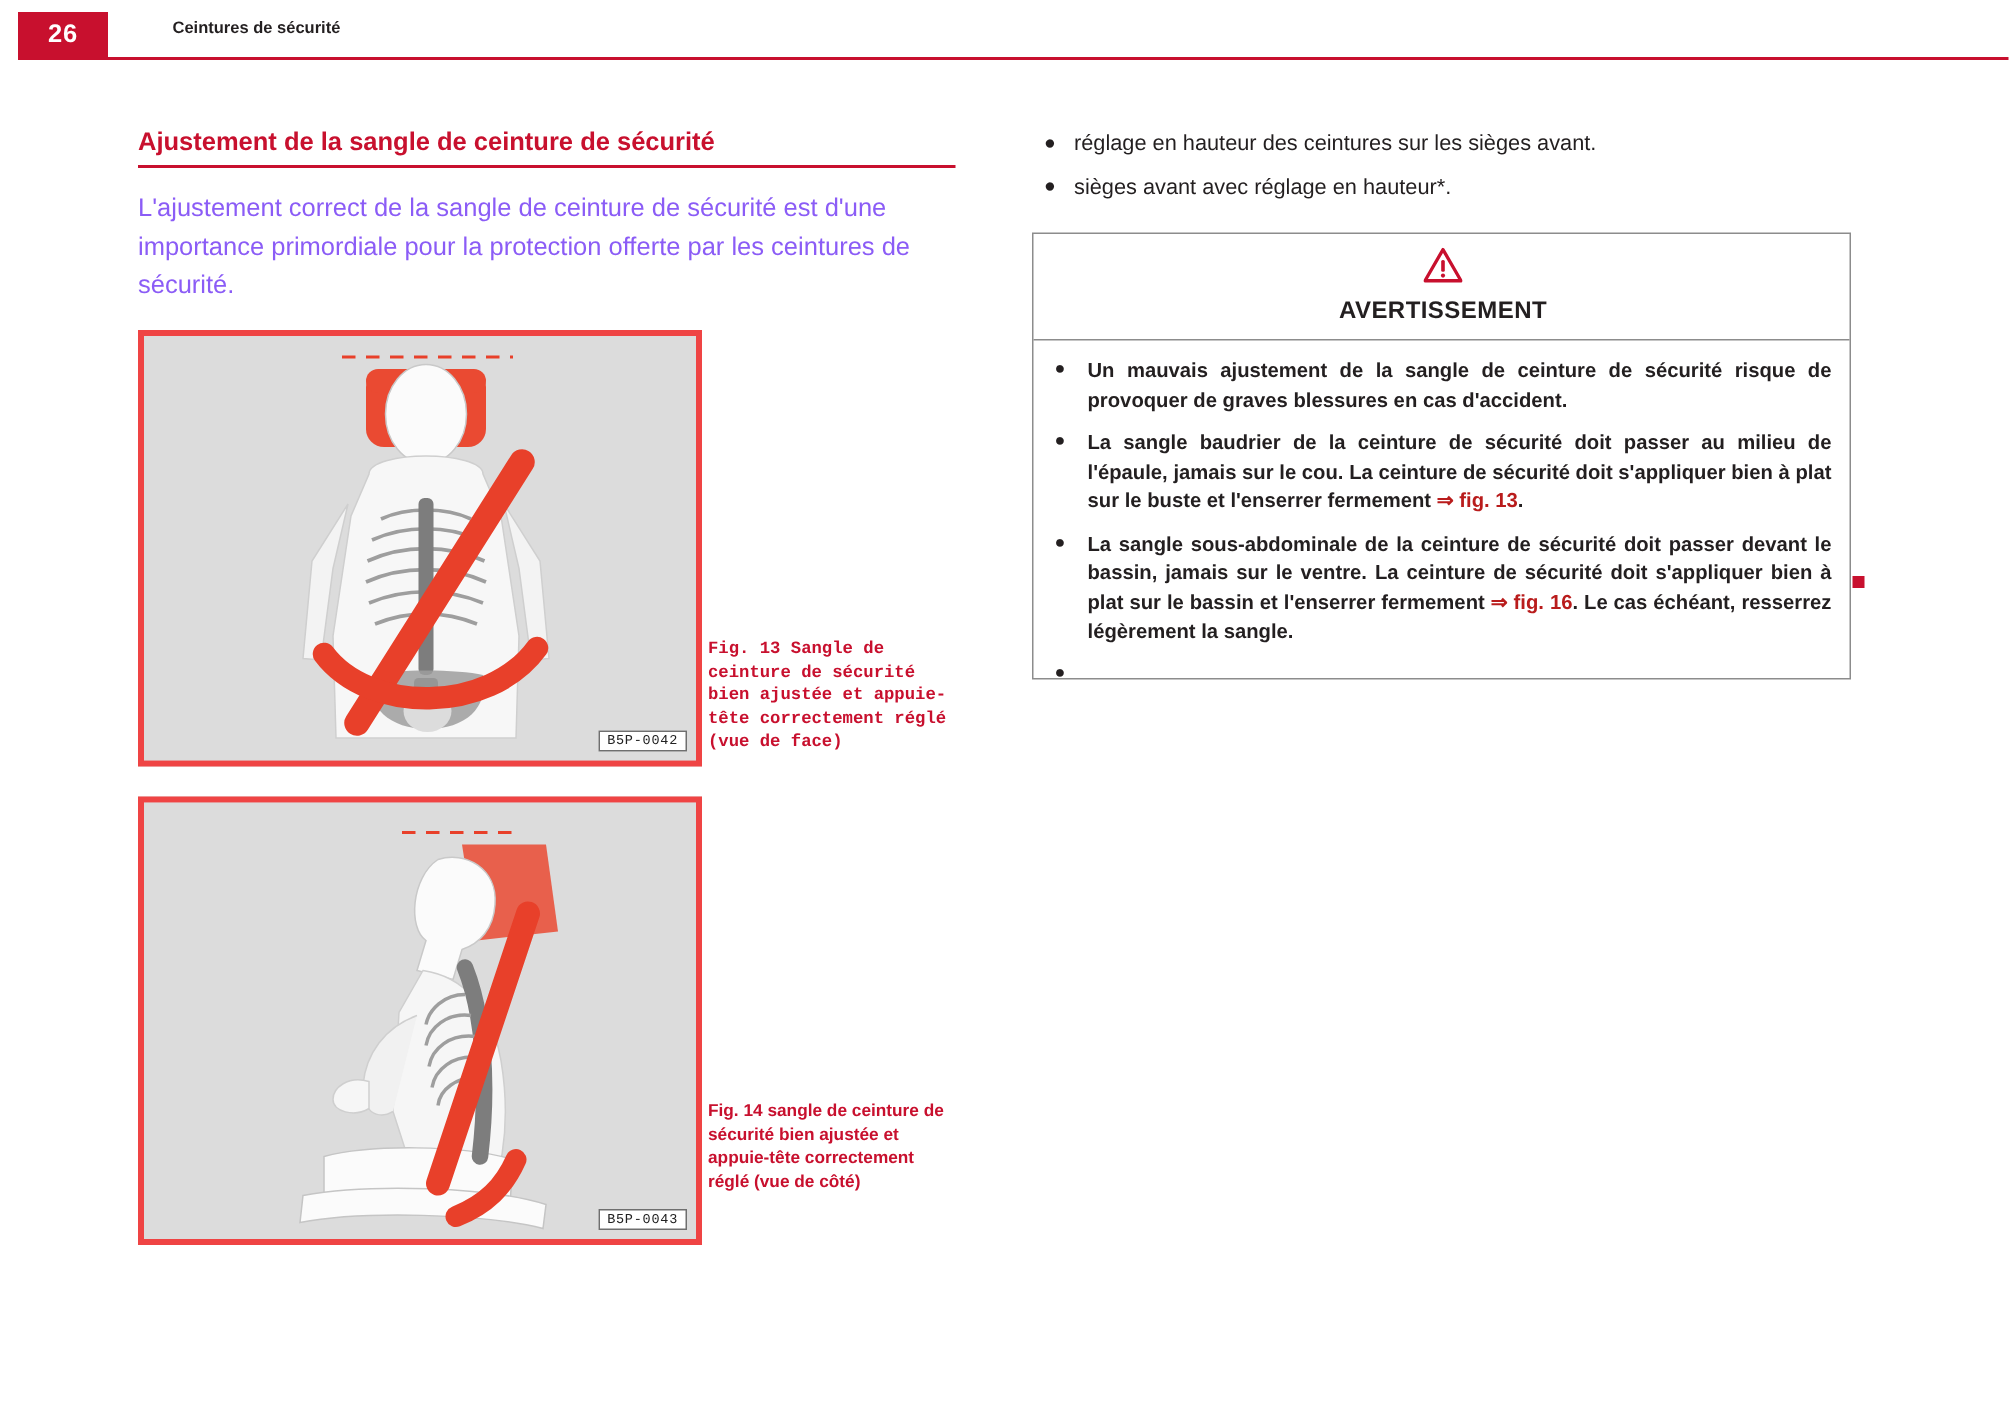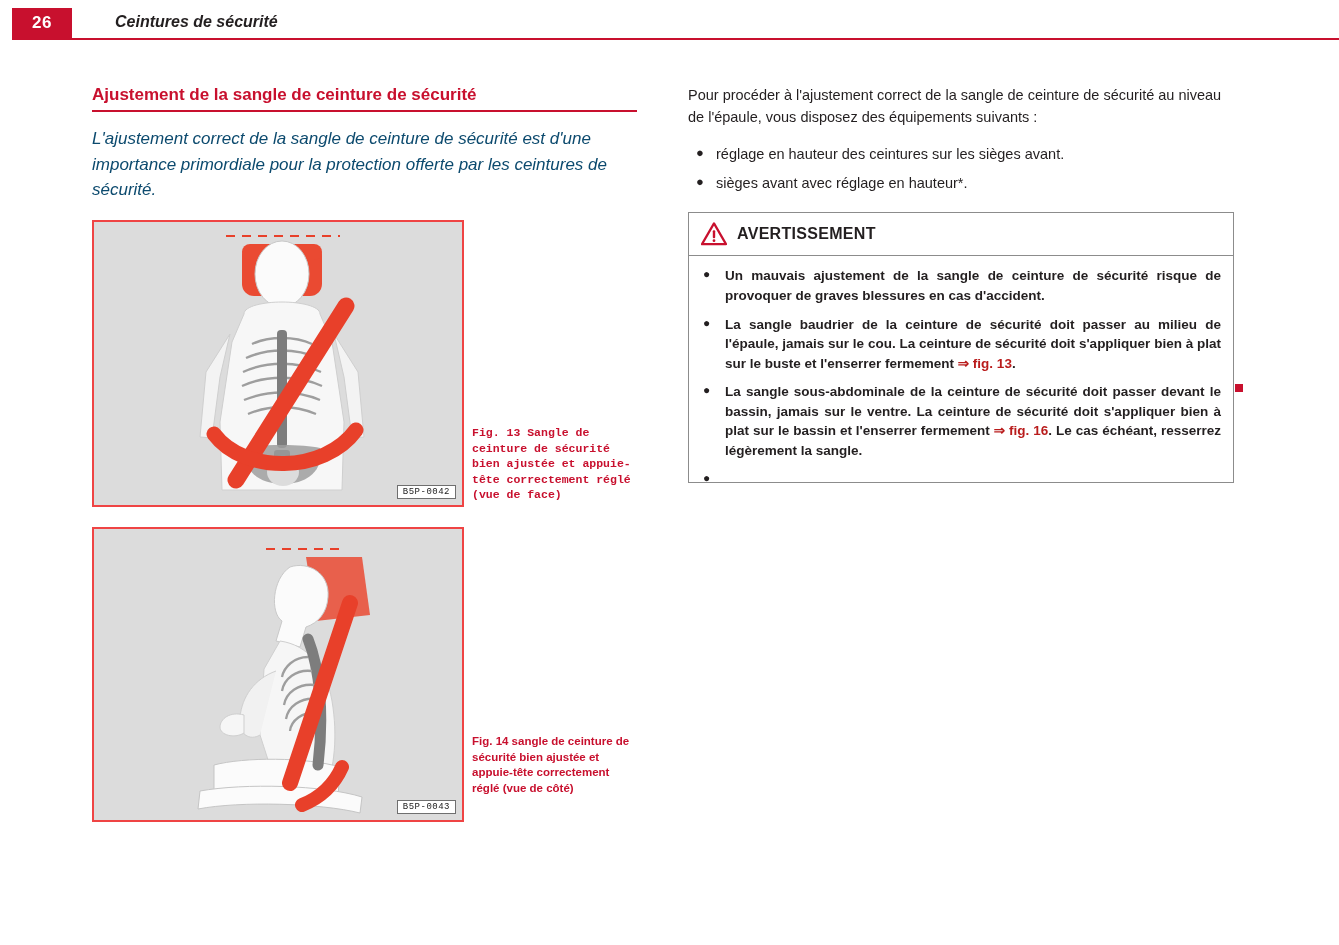--- a/index.html
+++ b/index.html
@@ -36,24 +36,23 @@
     font-weight: bold;
     display: flex;
     align-items: center;
     justify-content: center;
     letter-spacing: 0.5px;
   }
   .header-title {
     position: absolute;
     left: 103px;
     top: 13px;
-    font-size: 16px;
-    font-weight: bold;
-    color: #231f20;
-    font-style: italic;
+    font-size: 11px;
+    font-weight: bold;
+    color: #231f20;
   }
   .header-rule {
     position: absolute;
     left: 0;
     top: 38px;
     width: 1339px;
     height: 2px;
     background: #c8102e;
   }
 
@@ -81,37 +80,36 @@
     line-height: 1.2;
   }
   .title-rule {
     width: 545px;
     height: 2px;
     background: #c8102e;
     margin-bottom: 14px;
   }
   .lead-text {
     font-size: 17px;
-    font-style: italic;
     line-height: 1.48;
-    color: #0c4a6e;
+    color: #8b5cf6;
     margin: 12px 0 18px 0;
     width: 540px;
   }
 
   
   .figure-block {
     position: relative;
     margin-bottom: 20px;
   }
   .figure-img {
     width: 368px;
     height: 283px;
     background: #dcdcdc;
-    border: 2px solid #ef4444;
+    border: 4px solid #ef4444;
     position: relative;
     overflow: hidden;
   }
   .figure-img.second {
     height: 291px;
     text-align: right;
   }
   .img-code {
     position: absolute;
     right: 6px;
@@ -170,20 +168,21 @@
     width: 546px;
     box-sizing: border-box;
     background: #ffffff;
   }
   .warning-head {
     border-bottom: 1px solid #8c8c8c;
     padding: 9px 10px 9px 12px;
     display: flex;
     align-items: center;
     gap: 10px;
+    flex-direction: column;
   }
   .warn-triangle {
     width: 26px;
     height: 24px;
     flex: 0 0 auto;
   }
   .warning-title {
     font-size: 16px;
     font-weight: bold;
     color: #231f20;
@@ -316,21 +315,20 @@
       <div class="img-code">B5P-0043</div>
     </div>
   </div>
 
   <div class="figure-caption fig13-cap">Fig. 13   Sangle de ceinture de sécurité bien ajustée et appuie-tête correctement réglé (vue de face)</div>
   <div class="figure-caption fig14-cap">Fig. 14   sangle de ceinture de sécurité bien ajustée et appuie-tête correctement réglé (vue de côté)</div>
 </div>
 
 <div class="col-right">
 
-  <p class="body-text">Pour procéder à l'ajustement correct de la sangle de ceinture de sécurité au niveau de l'épaule, vous disposez des équipements suivants :</p>
 
   <ul class="plain">
     <li>
       <span class="bullet">●</span>
       <span>réglage en hauteur des ceintures sur les sièges avant.</span>
     </li>
     <li>
       <span class="bullet">●</span>
       <span>sièges avant avec réglage en hauteur*.</span>
     </li>

